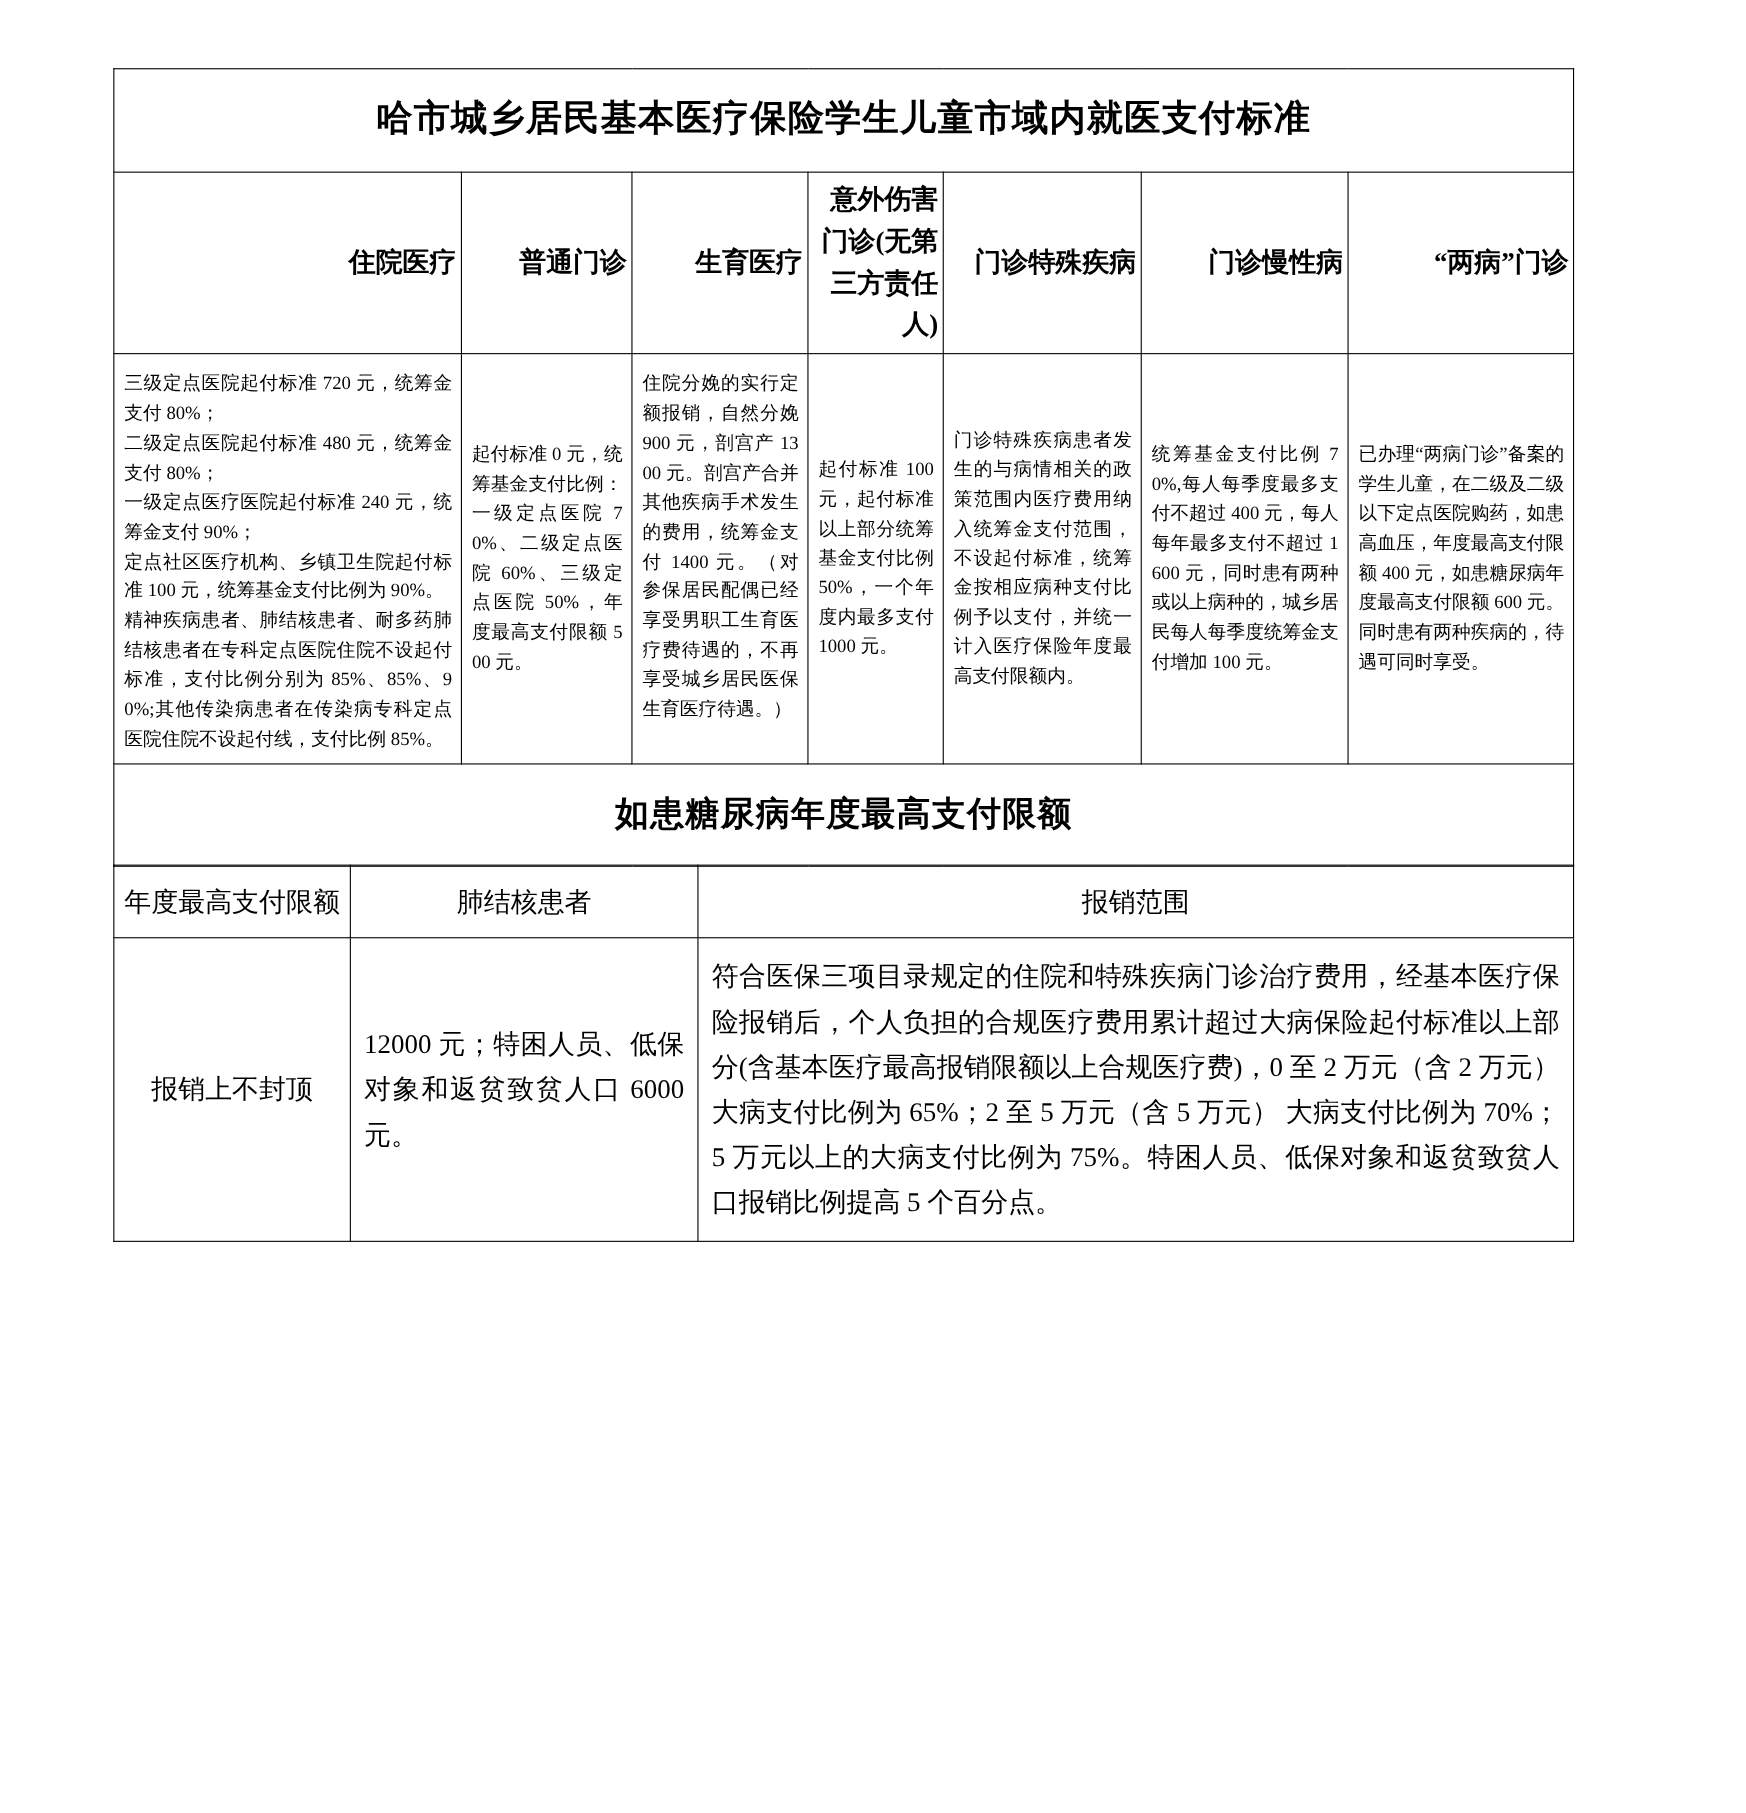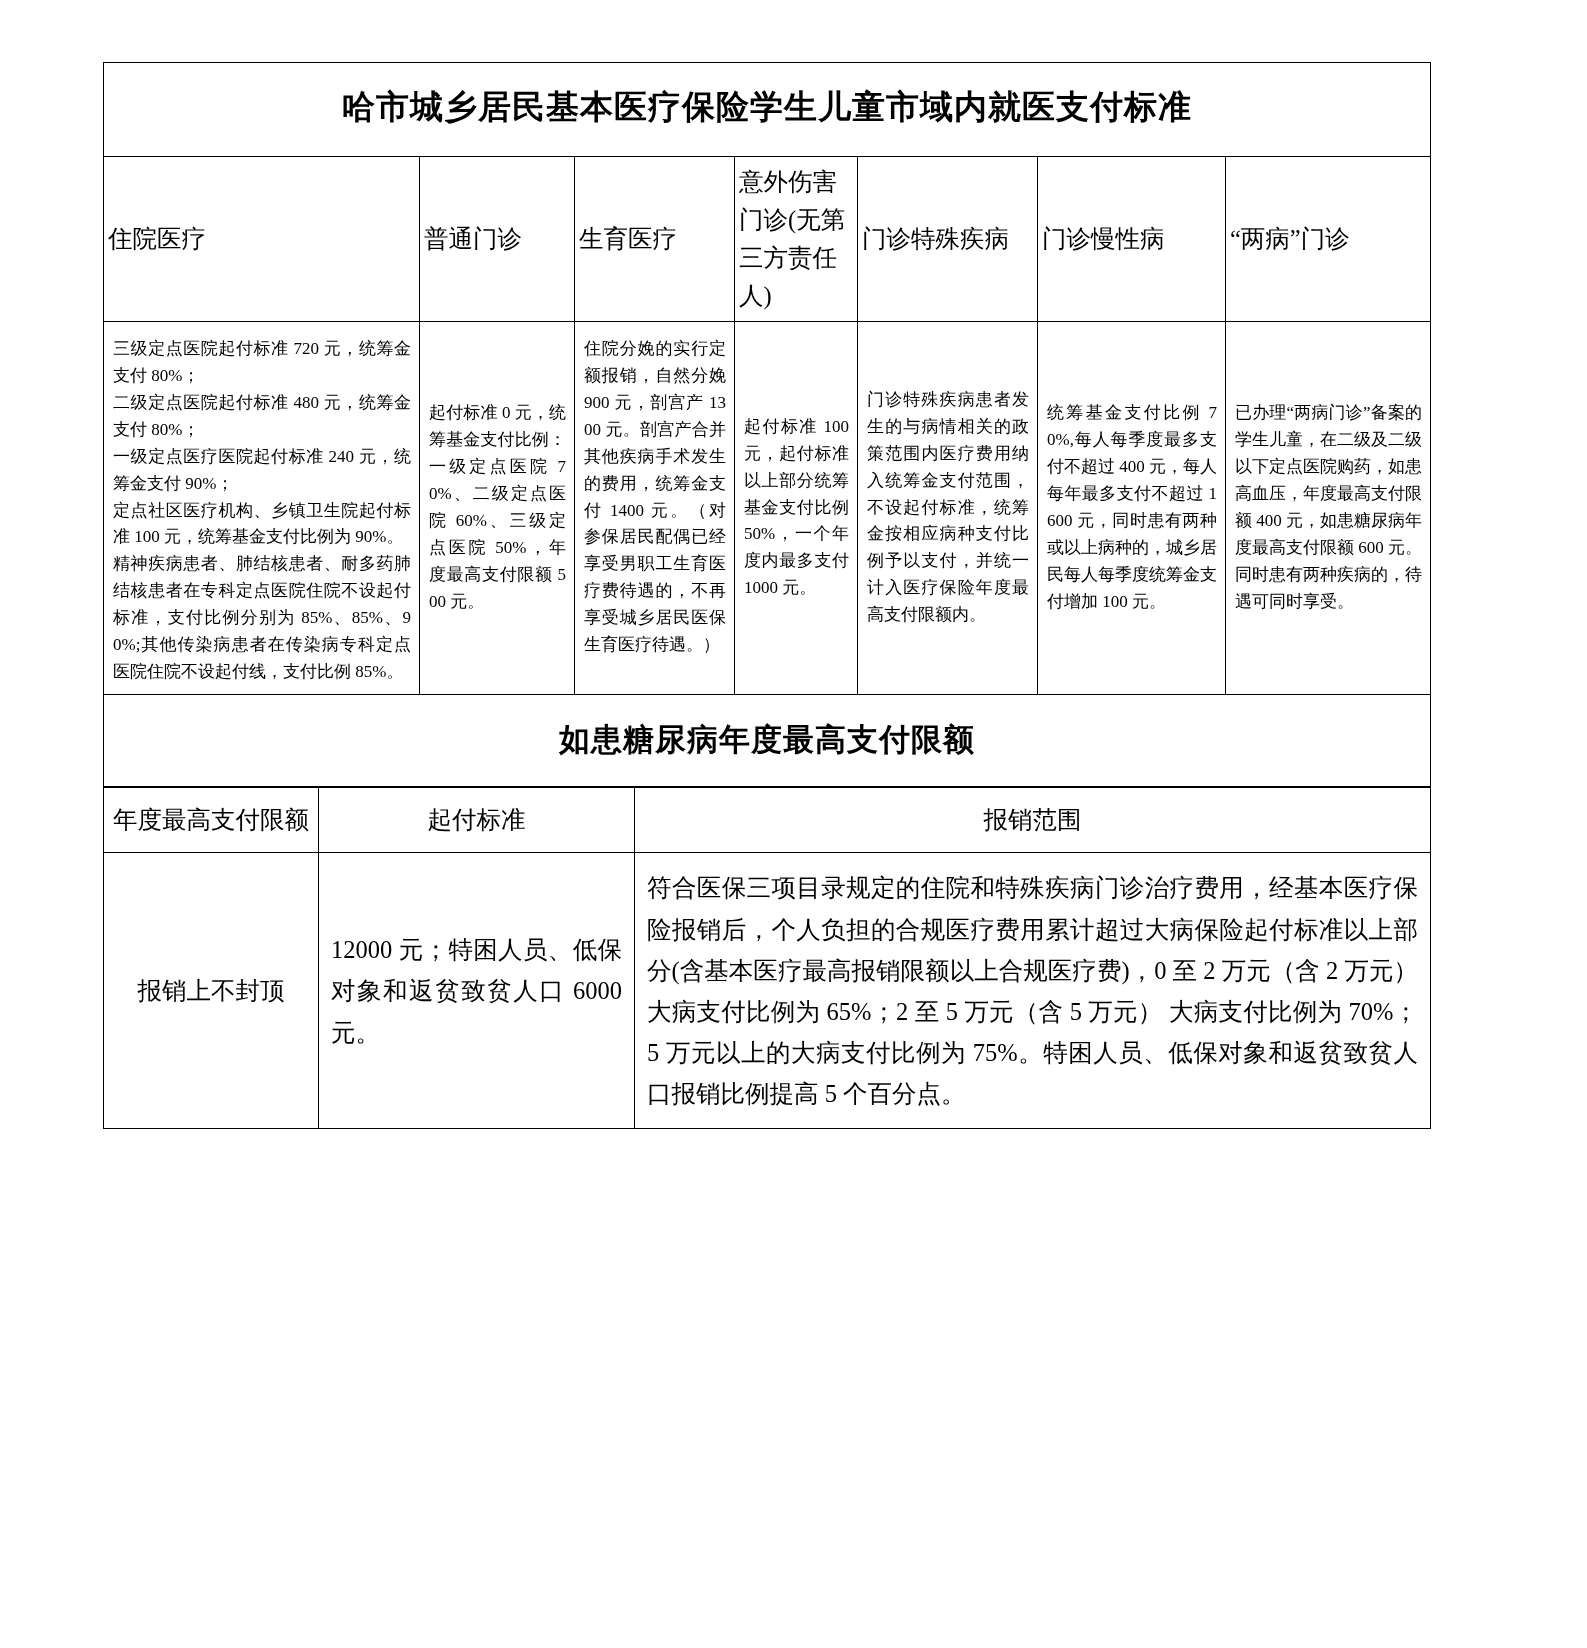--- a/index.html
+++ b/index.html
@@ -41,25 +41,26 @@
   }
   .intro-cell {
     font-size: 24.5px;
     line-height: 1.62;
     padding: 10px 14px 12px 14px !important;
     text-align: justify;
     text-justify: inter-ideograph;
     text-indent: 2em;
   }
   .colhead {
-    text-align: left;
+    text-align: right;
     font-size: 24.5px;
     line-height: 1.55;
     padding: 6px 4px !important;
     vertical-align: middle;
+    font-weight: bold;
   }
   .bodycell {
     font-size: 17px;
     line-height: 1.585;
     padding: 8px 8px 8px 9px !important;
     vertical-align: middle;
     text-align: justify;
     text-justify: inter-ideograph;
     word-break: break-all;
   }
@@ -141,21 +142,21 @@
 
   <table class="doc" style="margin-top:-1.6px">
     <colgroup>
       <col style="width:215px">
       <col style="width:316px">
       <col style="width:796px">
     </colgroup>
     <tbody>
       <tr>
         <td class="sub-head">年度最高支付限额</td>
-        <td class="sub-head">起付标准</td>
+        <td class="sub-head">肺结核患者</td>
         <td class="sub-head">报销范围</td>
       </tr>
       <tr>
         <td class="sub-body center nowrapcell">报销上不封顶</td>
         <td class="sub-body">12000 元；特困人员、低保对象和返贫致贫人口 6000 元。</td>
         <td class="sub-body">符合医保三项目录规定的住院和特殊疾病门诊治疗费用，经基本医疗保险报销后，个人负担的合规医疗费用累计超过大病保险起付标准以上部分(含基本医疗最高报销限额以上合规医疗费)，0 至 2 万元（含 2 万元）大病支付比例为 65%；2 至 5 万元（含 5 万元） 大病支付比例为 70%；5 万元以上的大病支付比例为 75%。特困人员、低保对象和返贫致贫人口报销比例提高 5 个百分点。</td>
       </tr>
     </tbody>
   </table>
 </div>

